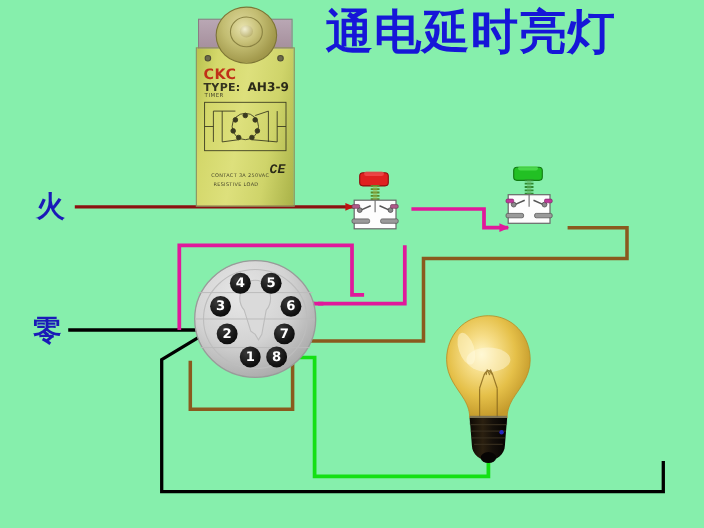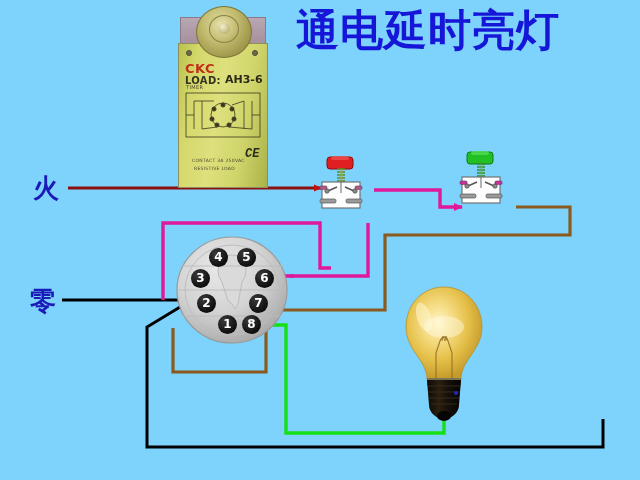--- a/index.html
+++ b/index.html
@@ -2,21 +2,21 @@
 <html><head>
 <meta charset="utf-8">
 <style>
   html,body{margin:0;padding:0;background:#fff;}
   body{
     font-family:"Liberation Sans","DejaVu Sans",sans-serif;
   }
   #stage{
     position:relative;
     width:640px;height:480px;
-    background:#7dd3fc;
+    background:#86efac;
     overflow:hidden;
   }
   #stage svg.layer{
     position:absolute;left:0;top:0;width:640px;height:480px;
   }
   #title{
     position:absolute;
     left:296px; top:2px;
     width:340px; height:56px;
     color:#1616d8;
@@ -184,22 +184,22 @@
 
   <div id="timer">
     <div class="topface"></div>
     <div class="front"></div>
     <div class="dialouter"></div>
     <div class="dialinner"></div>
     <div class="knob"></div>
     <div class="screw sc1"></div>
     <div class="screw sc2"></div>
     <div class="brand">CKC</div>
-    <div class="type">LOAD:</div>
-    <div class="typemodel">AH3-6</div>
+    <div class="type">TYPE:</div>
+    <div class="typemodel">AH3-9</div>
     <div class="sub">TIMER</div>
     <svg class="schem" width="78" height="50">
       <g stroke="#3a3a20" stroke-width="0.8" fill="none">
         <rect x="2" y="2" width="74" height="44"></rect>
         <circle cx="39" cy="24" r="12"></circle>
         <circle cx="39" cy="14" r="2.1" fill="#3a3a20"></circle>
         <circle cx="30" cy="18" r="2.1" fill="#3a3a20"></circle>
         <circle cx="48" cy="18" r="2.1" fill="#3a3a20"></circle>
         <circle cx="28" cy="28" r="2.1" fill="#3a3a20"></circle>
         <circle cx="50" cy="28" r="2.1" fill="#3a3a20"></circle>

